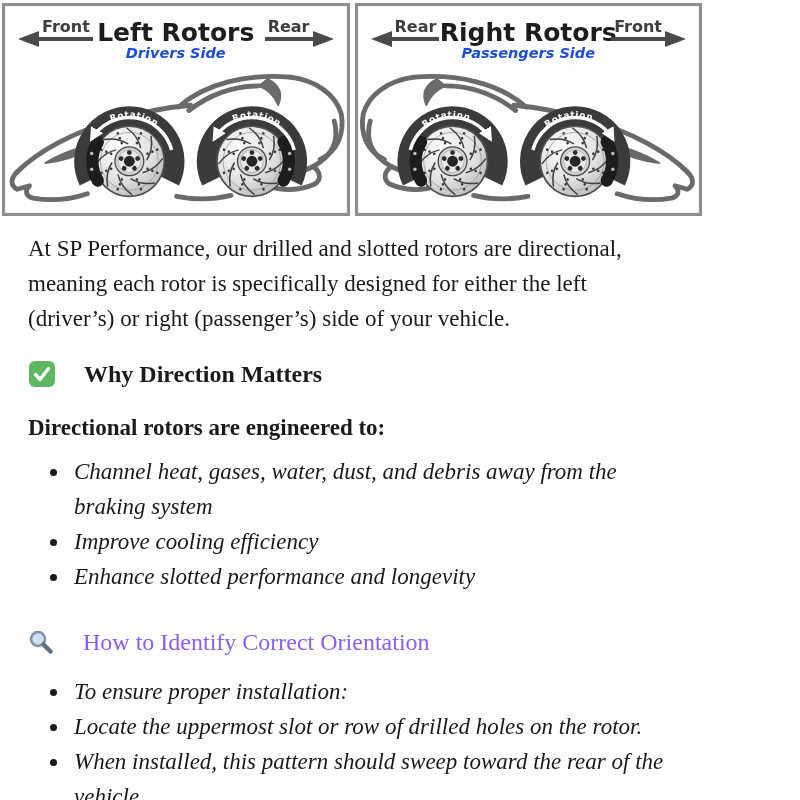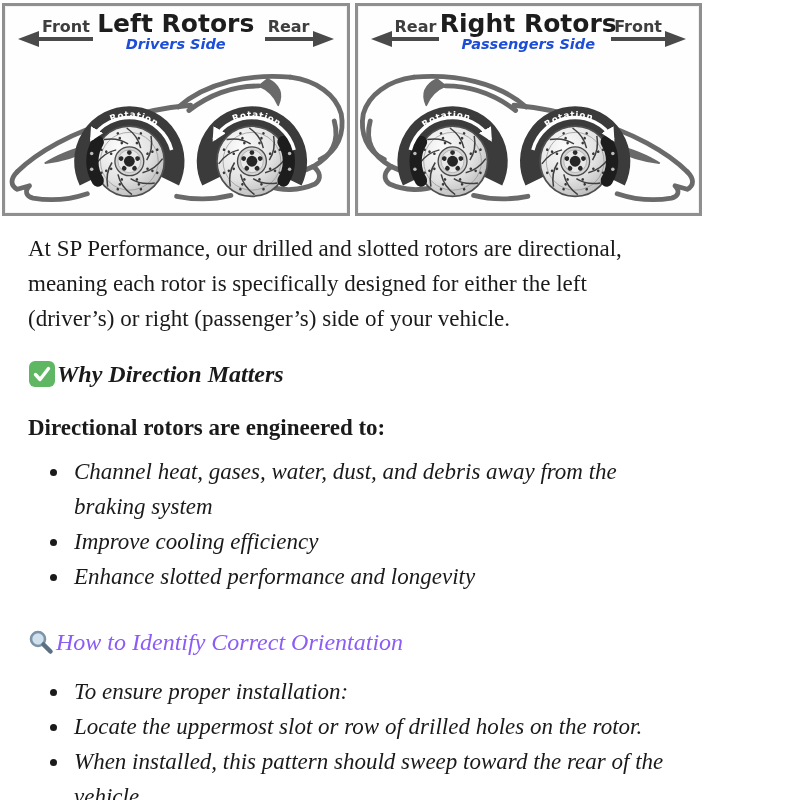--- a/index.html
+++ b/index.html
@@ -3,21 +3,21 @@
 <meta charset="utf-8">
 <style>
   html,body{margin:0;padding:0;background:#ffffff;}
   .page{width:704px;height:800px;background:#fff;overflow:hidden;
         font-family:"Liberation Serif", serif;color:#1a1a1a;}
 
   
   .diagram-row{display:flex;gap:5px;padding:3px 2px 0 2px;}
   .panel{flex:1;height:213px;border:3px solid #8f8f8f;background:#fefefe;
          position:relative;box-sizing:border-box;box-shadow:inset 0 0 0 1px #f2f2f2;}
-  .panel-titles{text-align:center;padding-top:5px;line-height:1.05;
+  .panel-titles{text-align:center;padding-top:14px;line-height:1.05;
                 font-family:"DejaVu Sans", sans-serif;}
   .panel-title{font-size:25px;font-weight:bold;color:#1d1d1d;letter-spacing:0px;}
   .panel-subtitle{font-size:14.5px;font-weight:bold;font-style:italic;color:#1d4ed8;}
   .dir{position:absolute;top:11px;font-family:"DejaVu Sans", sans-serif;
        font-weight:bold;font-size:16px;color:#3e3e3e;}
   .dir .txt{display:inline-block;border-bottom:4px solid #4a4a4a;padding:0 3px 1px 3px;}
   .dir .head{position:absolute;width:0;height:0;
              border-top:8px solid transparent;border-bottom:8px solid transparent;}
   .dir-left{left:12px;}
   .dir-left .head{right:100%;border-right:21px solid #4a4a4a;bottom:-6px;}
@@ -26,22 +26,22 @@
   .dir-left{margin-left:22px;}
   .dir-right{margin-right:22px;}
   svg.car{position:absolute;left:0;bottom:2px;width:100%;height:152px;display:block;}
   .rotArc{fill:none;stroke:#ffffff;stroke-width:4;}
   .rotTxt{fill:#ffffff;font-family:"DejaVu Sans", sans-serif;font-weight:bold;
           font-size:10px;letter-spacing:0.8px;}
 
   
   .article{padding:0 28px;}
   .intro{font-size:23px;line-height:35px;margin:15px 0 0 0;max-width:744px;}
-  .heading{display:flex;align-items:center;gap:1px;font-size:24px;
-           margin:24px 0 0 0;line-height:1.2;font-style:italic;}
+  .heading{display:flex;align-items:center;gap:28px;font-size:24px;
+           margin:24px 0 0 0;line-height:1.2;}
   .heading.bold{font-weight:bold;}
   .heading.regular{font-weight:normal;margin-top:34px;color:#8b5cf6;}
   .icon-box{flex:0 0 auto;display:inline-flex;}
   .lead{font-size:23px;line-height:35px;margin:21px 0 0 0;font-weight:bold;}
   ul.bullets{margin:9px 0 0 0;padding-left:42px;max-width:648px;
              font-size:23px;line-height:35px;}
   ul.bullets li{padding-left:4px;font-style:italic;}
   ul.bullets li::marker{color:#1a1a1a;}
   ul.bullets.second{margin-top:17px;}
 </style>

